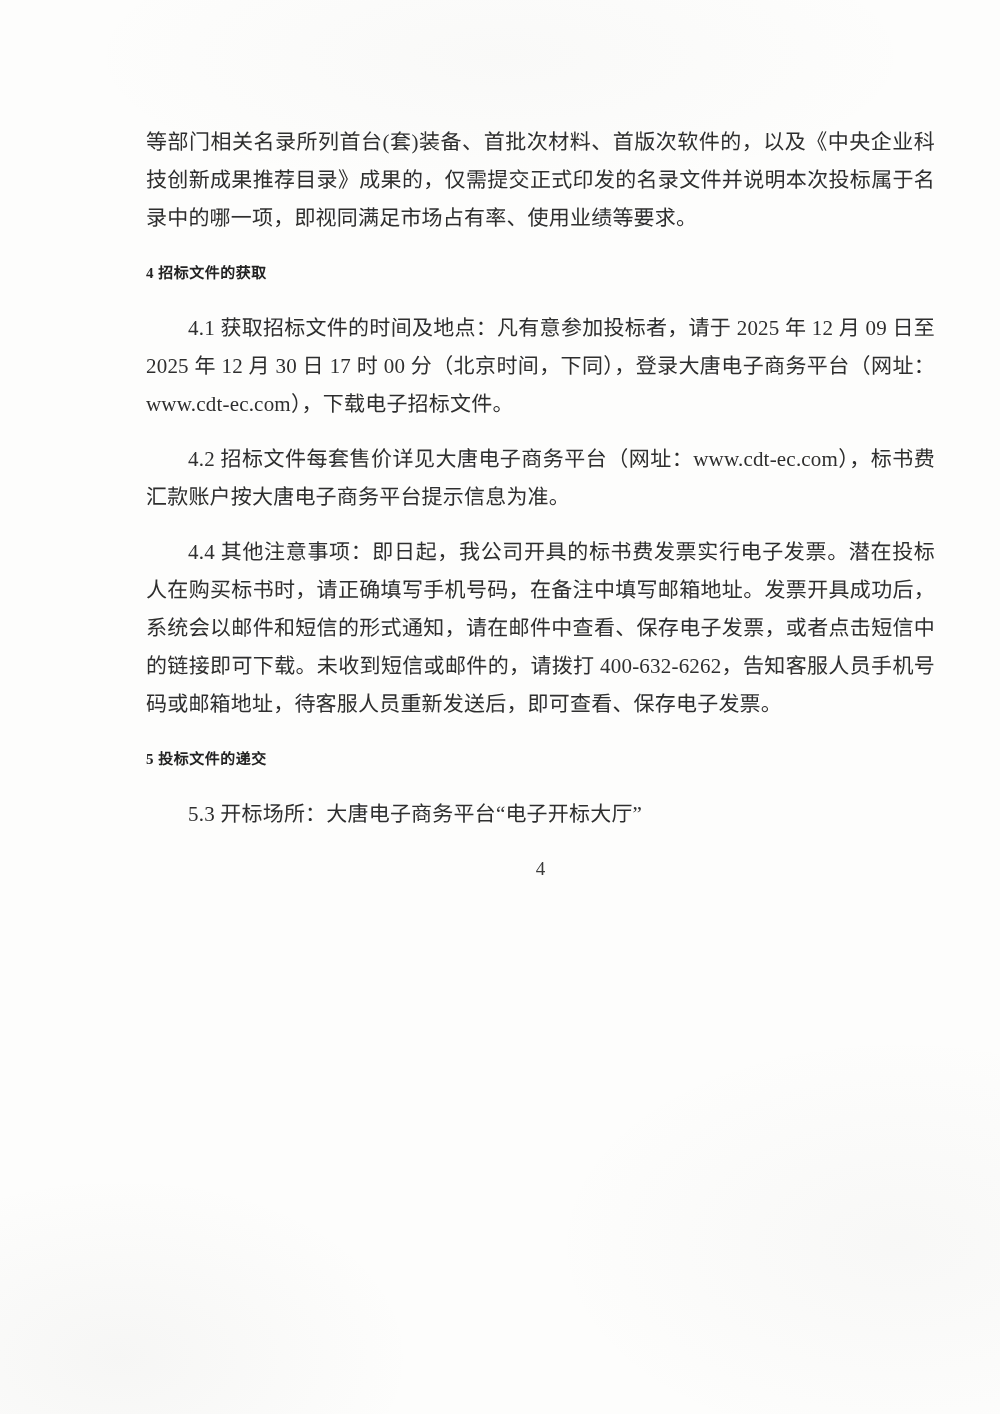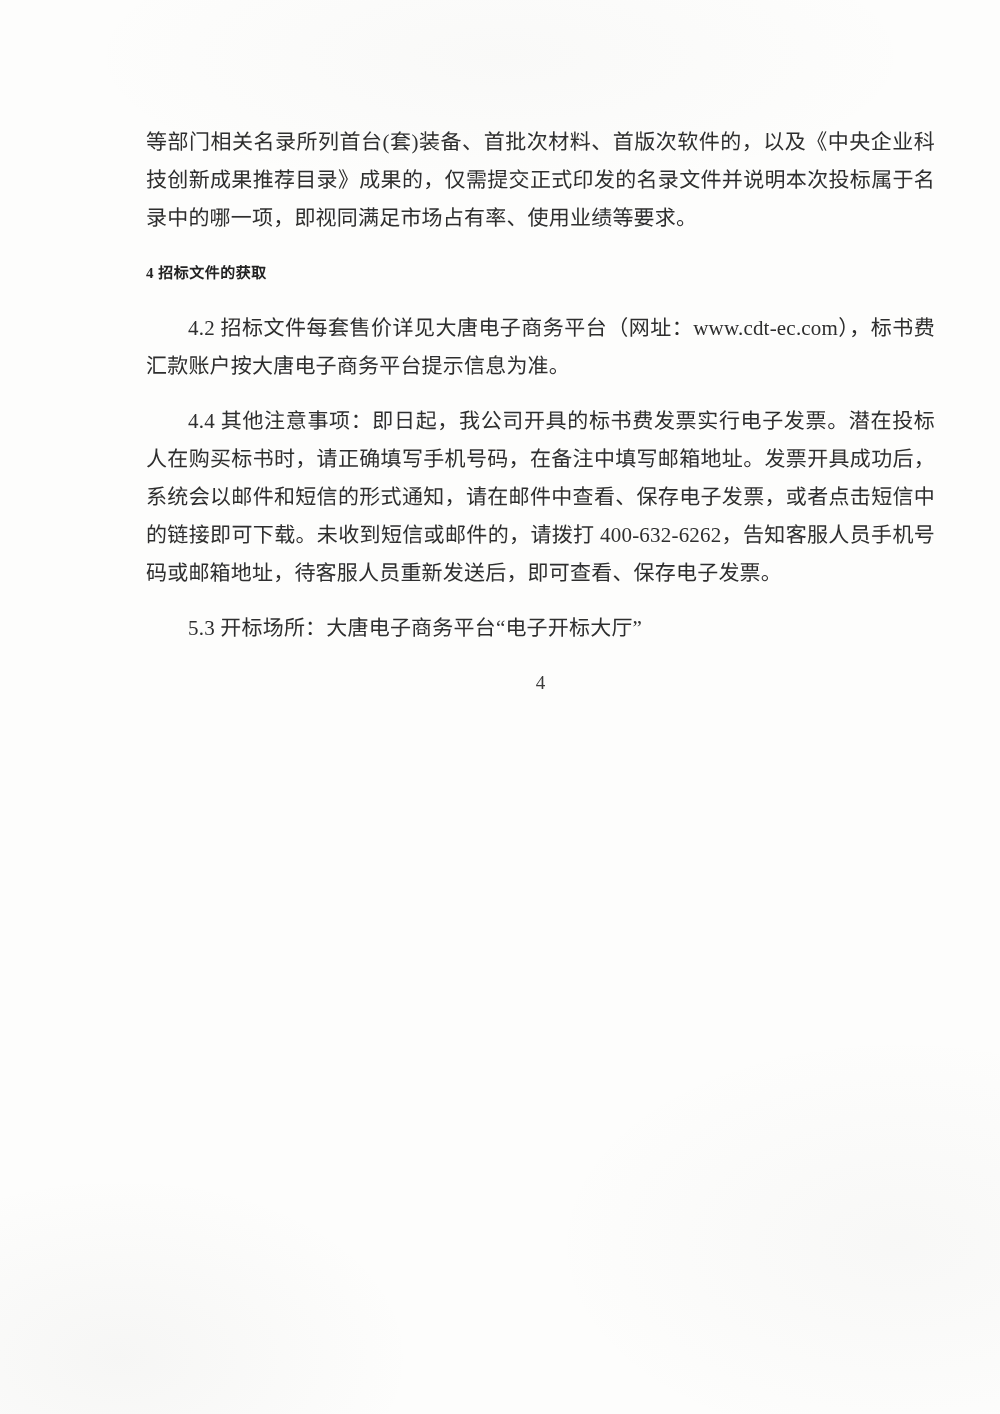--- a/index.html
+++ b/index.html
@@ -53,26 +53,28 @@
 </style>
 </head>
 <body>
 
 <div class="page">
 
   <p class="para no-indent">等部门相关名录所列首台(套)装备、首批次材料、首版次软件的，以及《中央企业科技创新成果推荐目录》成果的，仅需提交正式印发的名录文件并说明本次投标属于名录中的哪一项，即视同满足市场占有率、使用业绩等要求。</p>
 
   <h2 class="section-heading">4 招标文件的获取</h2>
 
+  <p class="para">4.1 获取招标文件的时间及地点：凡有意参加投标者，请于 2025 年 12 月 09 日至 2025 年 12 月 30 日 17 时 00 分（北京时间，下同），登录大唐电子商务平台（网址：www.cdt-ec.com），下载电子招标文件。</p>
 
   <p class="para">4.2 招标文件每套售价详见大唐电子商务平台（网址：www.cdt-ec.com），标书费汇款账户按大唐电子商务平台提示信息为准。</p>
 
 
   <p class="para">4.4 其他注意事项：即日起，我公司开具的标书费发票实行电子发票。潜在投标人在购买标书时，请正确填写手机号码，在备注中填写邮箱地址。发票开具成功后，系统会以邮件和短信的形式通知，请在邮件中查看、保存电子发票，或者点击短信中的链接即可下载。未收到短信或邮件的，请拨打 400-632-6262，告知客服人员手机号码或邮箱地址，待客服人员重新发送后，即可查看、保存电子发票。</p>
 
+  <h2 class="section-heading">5 投标文件的递交</h2>
 
 
 
   <p class="para">5.3 开标场所：大唐电子商务平台“电子开标大厅”</p>
 
 
   <div class="page-number">4</div>
 
 </div>
 

